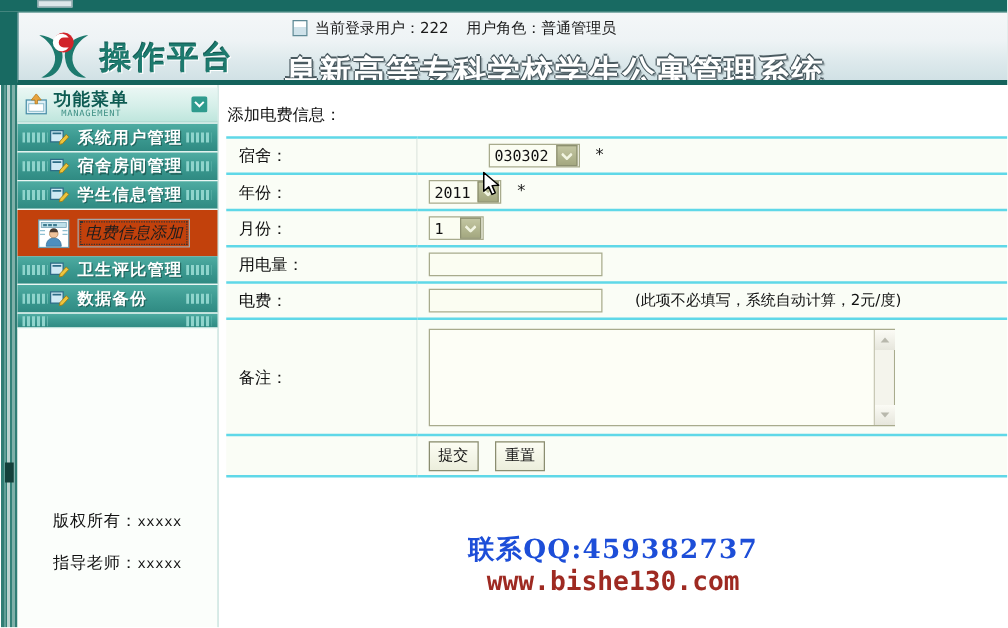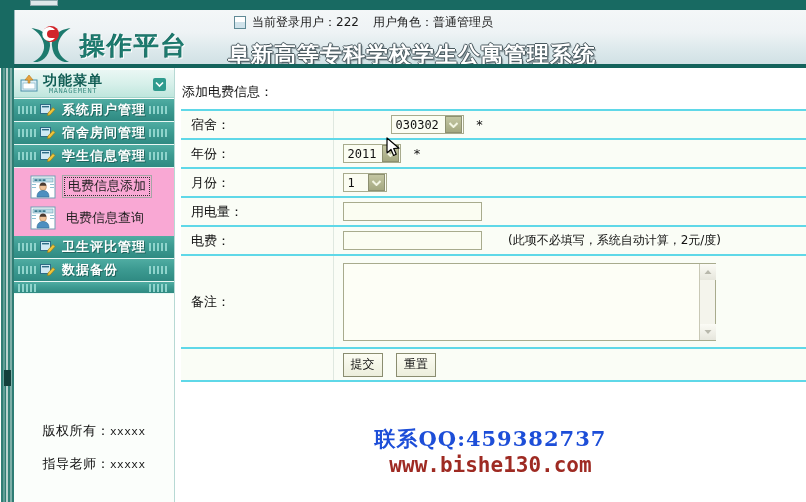--- a/index.html
+++ b/index.html
@@ -81,21 +81,21 @@
     background: linear-gradient(to bottom, #ffffff 0 45%, #cfe2ea 45% 100%);
     margin-right: 6px;
     display: inline-block;
   }
   .userbar .u1 { margin-right: 14px; }
 
   
   .site-title {
     position: absolute; left: 228px; top: 31px;
     font-family: "DejaVu Sans", sans-serif;
-    font-size: 22px;
+    font-size: 26px;
     font-weight: bold;
     color: #ffffff;
     letter-spacing: 1px;
     white-space: nowrap;
     text-shadow:
       1px 0 0 #4a5a60, -1px 0 0 #4a5a60,
       0 1px 0 #4a5a60, 0 -1px 0 #4a5a60,
       1px 1px 0 #6e7f86, 2px 2px 1px rgba(60,75,80,.45);
   }
 
@@ -172,22 +172,23 @@
   .menu-item .mi-icon { width: 16px; height: 14px; flex: 0 0 16px; margin-left: 2px; }
   .menu-item .mi-label {
     font-family: "DejaVu Sans", sans-serif;
     font-size: 13px; font-weight: bold; color: #ffffff;
     margin-left: 6px; letter-spacing: 1px;
     text-shadow: 1px 1px 0 rgba(20,70,64,.6);
     white-space: nowrap;
   }
 
   .submenu {
-    background: #f9a8d4;
+    background: #c2410c;
     padding: 3px 0 3px 0;
+    font-style: italic;
   }
   .submenu-item {
     height: 31px;
     display: flex; align-items: center;
     padding-left: 16px;
     cursor: pointer;
   }
   .submenu-item .si-icon { width: 26px; height: 24px; flex: 0 0 26px; }
   .submenu-item .si-label {
     font-family: "DejaVu Sans", sans-serif;
@@ -195,21 +196,21 @@
     margin-left: 10px; white-space: nowrap;
   }
   .submenu-item.active .si-label {
     border: 1px solid #a6a6a6;
     outline: 1px dotted #333;
     outline-offset: -3px;
     padding: 1px 5px 2px 5px;
     margin-left: 6px;
   }
 
-  .sidebar-footer { position: absolute; left: 0; top: 339px; width: 160px; }
+  .sidebar-footer { position: absolute; left: 0; top: 325px; width: 160px; }
   .footer-line {
     font-family: "DejaVu Sans", sans-serif;
     font-size: 13px; color: #111;
     text-align: center;
     margin-top: 15px;
     letter-spacing: 0.5px;
   }
   .footer-line .xs {
     font-family: "DejaVu Sans Mono", monospace;
     font-size: 11px;
@@ -471,39 +472,20 @@
               <path d="M13 7.5 a3.6 3.6 0 0 0 -3.4 3.2 l6.8 0 a3.6 3.6 0 0 0 -3.4 -3.2z" fill="#4b3b30"></path>
               <path d="M7 22 C7 17.5, 9.5 15.5, 13 15.5 C16.5 15.5, 19 17.5, 19 22 Z" fill="#4d8fc0" stroke="#2f6b96" stroke-width="0.6"></path>
               <rect x="2" y="9" width="4" height="1" fill="#8fc0d2"></rect>
               <rect x="2" y="12" width="4" height="1" fill="#8fc0d2"></rect>
               <rect x="20" y="9" width="4" height="1" fill="#8fc0d2"></rect>
               <rect x="20" y="12" width="4" height="1" fill="#8fc0d2"></rect>
             </svg>
           </span>
           <span class="si-label">电费信息添加</span>
         </div>
-        <div class="submenu-item">
-          <span class="si-icon">
-            <svg width="26" height="24" viewBox="0 0 26 24">
-              <rect x="1" y="1" width="24" height="22" fill="#ffffff" stroke="#6f9fb3" stroke-width="1"></rect>
-              <rect x="3" y="3" width="20" height="4" fill="#bfe0ea" stroke="#6f9fb3" stroke-width="0.6"></rect>
-              <rect x="4.5" y="4.2" width="3" height="1.8" fill="#3d7a8f"></rect>
-              <rect x="8.5" y="4.2" width="3" height="1.8" fill="#3d7a8f"></rect>
-              <rect x="12.5" y="4.2" width="3" height="1.8" fill="#3d7a8f"></rect>
-              <circle cx="13" cy="12" r="3.4" fill="#f0c39a" stroke="#b07f4f" stroke-width="0.6"></circle>
-              <path d="M13 7.5 a3.6 3.6 0 0 0 -3.4 3.2 l6.8 0 a3.6 3.6 0 0 0 -3.4 -3.2z" fill="#4b3b30"></path>
-              <path d="M7 22 C7 17.5, 9.5 15.5, 13 15.5 C16.5 15.5, 19 17.5, 19 22 Z" fill="#4d8fc0" stroke="#2f6b96" stroke-width="0.6"></path>
-              <rect x="2" y="9" width="4" height="1" fill="#8fc0d2"></rect>
-              <rect x="2" y="12" width="4" height="1" fill="#8fc0d2"></rect>
-              <rect x="20" y="9" width="4" height="1" fill="#8fc0d2"></rect>
-              <rect x="20" y="12" width="4" height="1" fill="#8fc0d2"></rect>
-            </svg>
-          </span>
-          <span class="si-label">电费信息查询</span>
-        </div>
       </div>
 
       <div class="menu-item">
         <span class="dots-l"></span>
         <span class="mi-icon">
           <svg width="16" height="14" viewBox="0 0 16 14">
             <rect x="0.5" y="1.5" width="10" height="9" fill="#cfe9f4" stroke="#2d6c86" stroke-width="1"></rect>
             <rect x="2" y="3" width="7" height="1.4" fill="#2d6c86"></rect>
             <path d="M8 10 L13 4.5 L15 6.5 L10 12 L7.5 12.5 Z" fill="#f0c53c" stroke="#9c7a14" stroke-width="0.7"></path>
           </svg>

